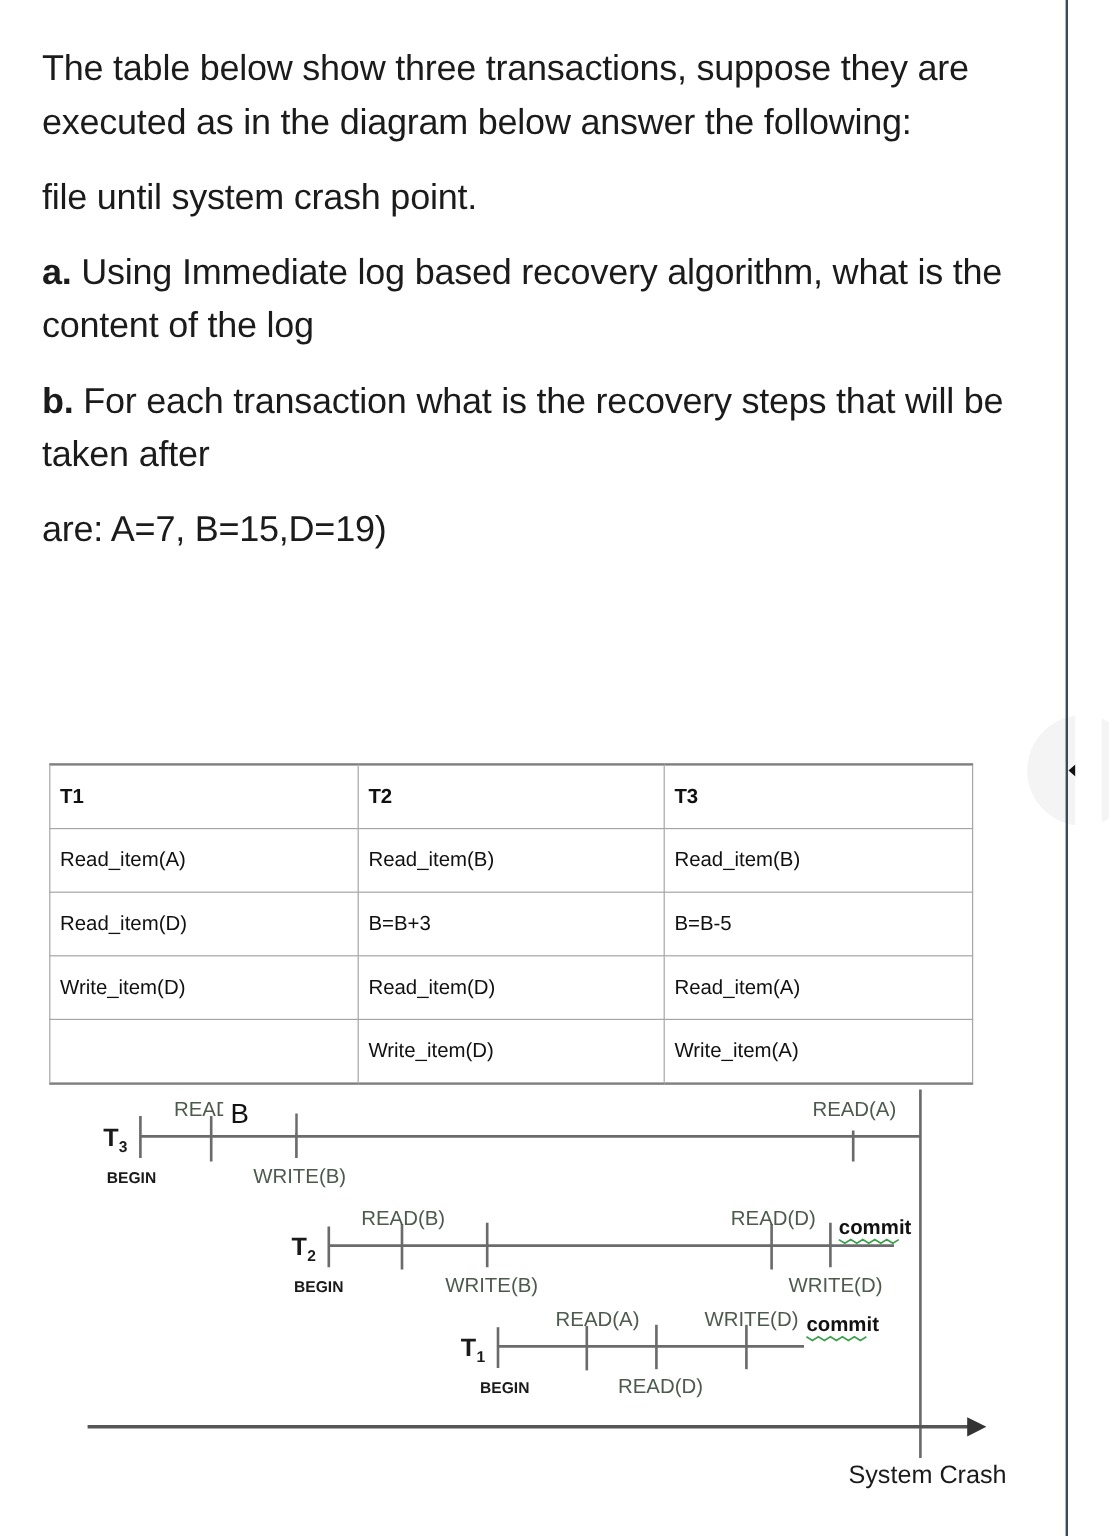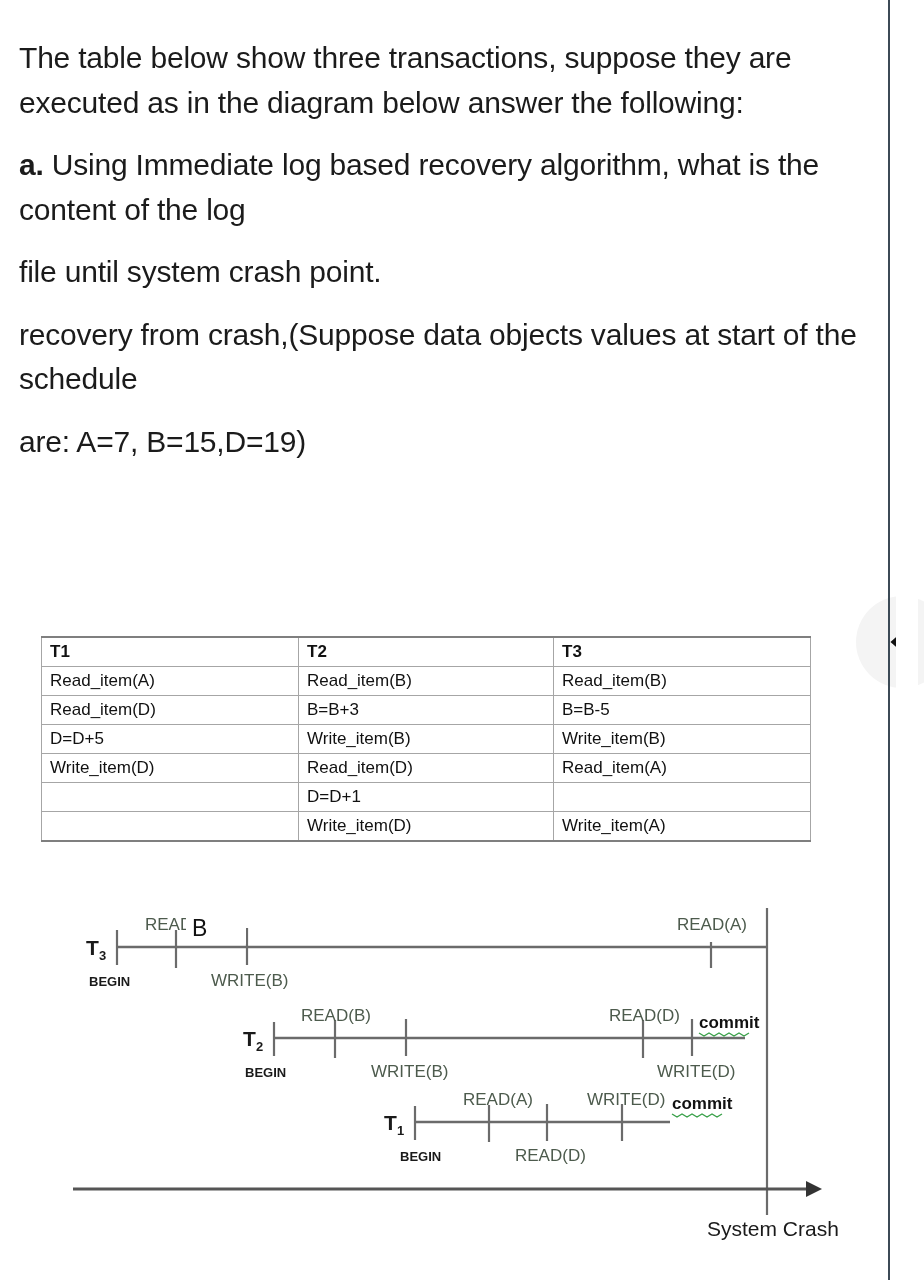--- a/index.html
+++ b/index.html
@@ -45,38 +45,38 @@
   .prose {
     position: absolute;
     left: 19px;
     top: 36px;
     width: 848px;
   }
   .para {
     font-size: 30px;
     line-height: 44.5px;
     color: #1b1b1b;
-    margin: 0 0 18px 0;
+    margin: 0 0 18px 16px;
     font-family: "Liberation Sans", sans-serif;
     letter-spacing: -0.2px;
   }
   .para b { font-weight: bold; }
 
   
   .txn-table {
     position: absolute;
     left: 41px;
     top: 636px;
     width: 769px;
     border-collapse: collapse;
     table-layout: fixed;
   }
   .txn-table td, .txn-table th {
     border: 1px solid #a6a6a6;
-    padding: 3px 8px;
+    padding: 15px 8px;
     font-size: 17px;
     line-height: 22px;
     height: 28px;
     color: #111111;
     text-align: left;
     vertical-align: middle;
     font-family: "Liberation Sans", sans-serif;
     font-weight: normal;
   }
   .txn-table thead th {
@@ -135,23 +135,23 @@
   .main-axis { stroke: #555555; stroke-width: 3; }
   .squiggle { stroke: #3aa14a; stroke-width: 1.4; fill: none; }
 </style>
 </head>
 <body>
 
 <div id="page">
 
   <div class="prose">
     <p class="para">The table below show three transactions, suppose they are executed as in the diagram below answer the following:</p>
+    <p class="para">file until system crash point.</p>
     <p class="para"><b>a.</b><span> Using Immediate log based recovery algorithm, what is the content of the log</span></p>
-    <p class="para">file until system crash point.</p>
-    <p class="para">recovery from crash,(Suppose data objects values at start of the schedule</p>
+    <p class="para"><b>b.</b><span> For each transaction what is the recovery steps that will be taken after</span></p>
     <p class="para">are: A=7, B=15,D=19)</p>
   </div>
 
   <table class="txn-table">
     <colgroup>
         <col class="c1">
         <col class="c2">
         <col class="c3">
       </colgroup>
     <thead>
@@ -166,33 +166,23 @@
         <td>Read_item(A)</td>
         <td>Read_item(B)</td>
         <td>Read_item(B)</td>
       </tr>
       <tr>
         <td>Read_item(D)</td>
         <td>B=B+3</td>
         <td>B=B-5</td>
       </tr>
       <tr>
-        <td>D=D+5</td>
-        <td>Write_item(B)</td>
-        <td>Write_item(B)</td>
-      </tr>
-      <tr>
         <td>Write_item(D)</td>
         <td>Read_item(D)</td>
         <td>Read_item(A)</td>
-      </tr>
-      <tr>
-        <td>&nbsp;</td>
-        <td>D=D+1</td>
-        <td>&nbsp;</td>
       </tr>
       <tr>
         <td>&nbsp;</td>
         <td>Write_item(D)</td>
         <td>Write_item(A)</td>
       </tr>
     </tbody>
   </table>
 
   <div class="diagram">

